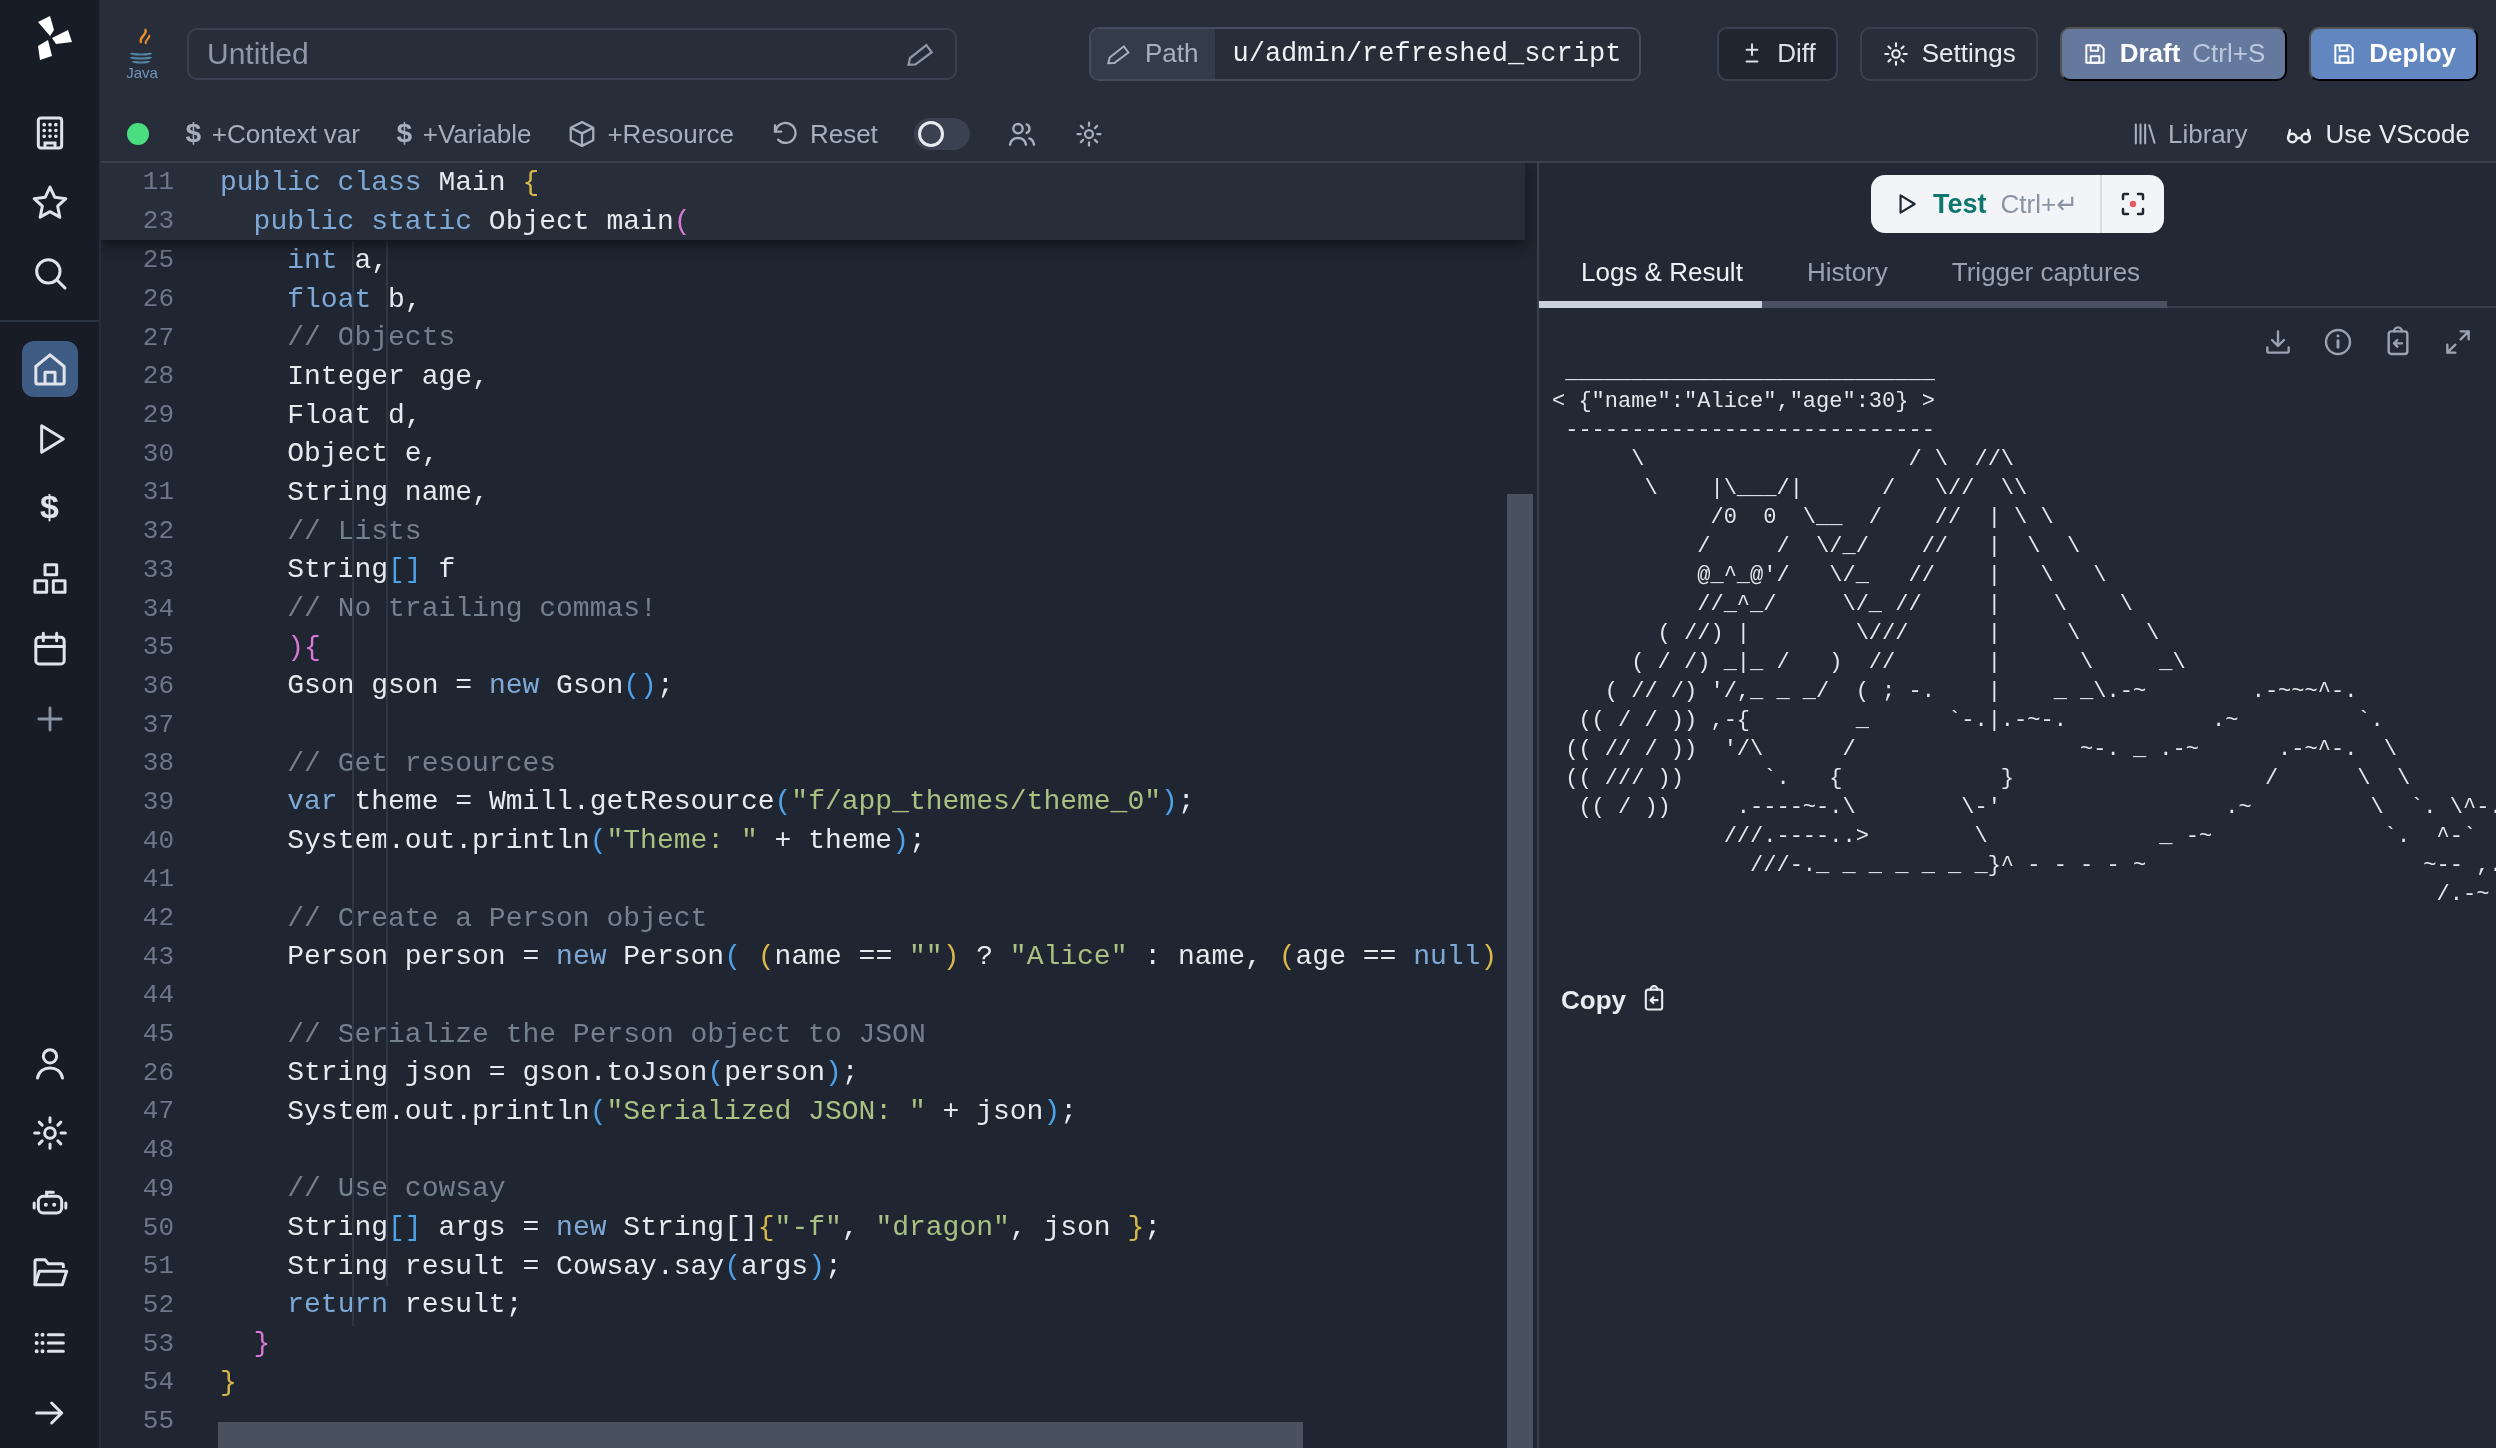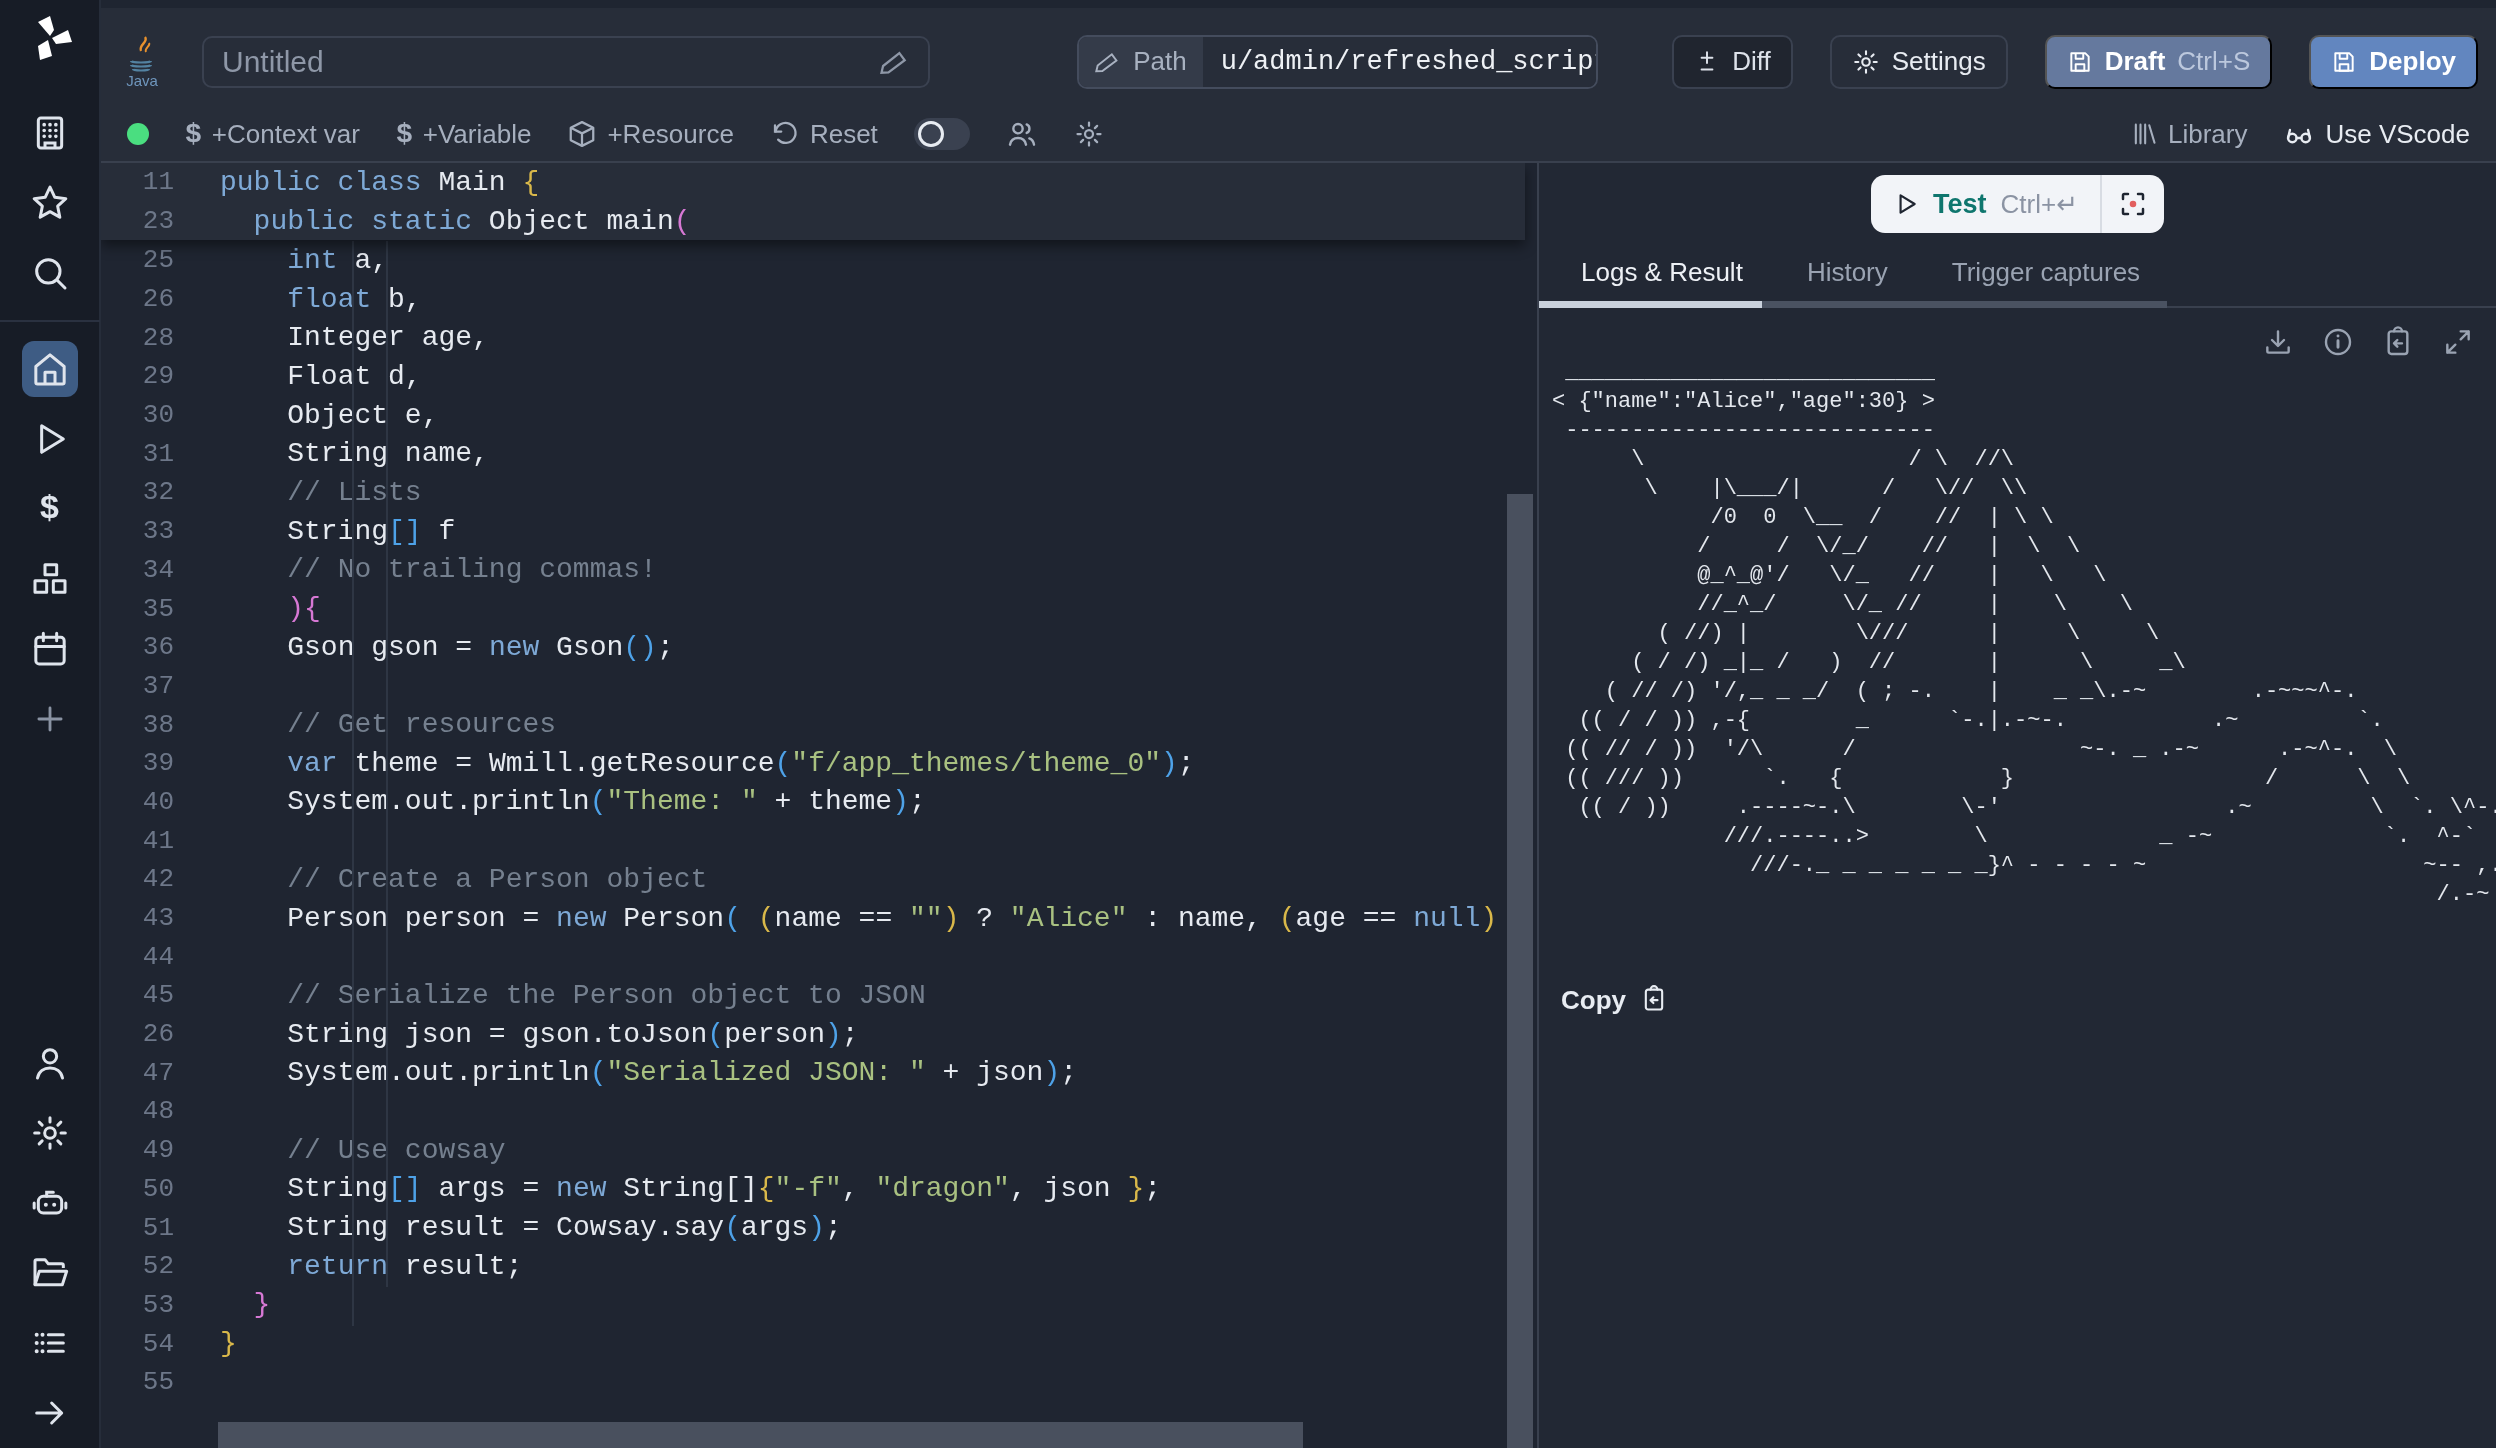--- a/index.html
+++ b/index.html
@@ -13,21 +13,21 @@
   .rail .logo { margin:14px 0 36px 0; }
   .rail-item { width:56px; height:56px; display:flex; align-items:center; justify-content:center;
                color:#dfe4ec; margin:7px 0; border-radius:12px; }
   .rail-item.active { background:#3e5c84; }
   .rail-sep { width:100px; height:0; border-top:2px solid #2a3140; margin:12px 0; }
   .rail-spacer { flex:1; }
   .dollar-glyph { font-family:"Liberation Mono",monospace; font-size:34px; font-weight:bold; }
 
   
   .topbar { position:absolute; left:101px; right:0; top:0; height:107px; background:#272d39;
-            display:flex; align-items:center; padding:0 18px; gap:37px;margin-top:8px; }
+            display:flex; align-items:center; padding:0 18px; gap:22px; }
   .java-badge { width:46px; flex:none; }
   .title-field { width:770px; height:52px; border:2px solid #3a4150; border-radius:10px;
                  display:flex; align-items:center; padding:0 18px; color:#8e97a7; font-size:30px; }
   .title-field .grow { flex:1; }
   .pencil { color:#8e97a7; }
   .path-group { height:54px; border:2px solid #444c5d; border-radius:10px; display:flex; align-items:stretch;
                 overflow:hidden; margin-left:110px; }
   .path-left { background:#343b49; display:flex; align-items:center; gap:12px; padding:0 16px;
                color:#a8b1c0; font-size:26px; }
   .path-right { background:#272d39; display:flex; align-items:center; padding:0 18px;
@@ -314,20 +314,21 @@
 </div>
 
 <div class="content">
 
   <section class="editor">
     <div class="guide" style="left:251px; top:78px; height:1085px;"></div>
     <div class="guide" style="left:285px; top:78px; height:1046px;"></div>
     <div class="code-body">
         <div class="code-row"><span class="gutter-num">25</span><span class="code-text"><span class="tok-t">    </span><span class="tok-kw">int</span><span class="tok-ty"> a,</span></span></div>
         <div class="code-row"><span class="gutter-num">26</span><span class="code-text"><span class="tok-t">    </span><span class="tok-kw">float</span><span class="tok-ty"> b,</span></span></div>
+        <div class="code-row"><span class="gutter-num">27</span><span class="code-text"><span class="tok-t">    </span><span class="tok-cm">// Objects</span></span></div>
         <div class="code-row"><span class="gutter-num">28</span><span class="code-text"><span class="tok-t">    </span><span class="tok-ty">Integer age,</span></span></div>
         <div class="code-row"><span class="gutter-num">29</span><span class="code-text"><span class="tok-t">    </span><span class="tok-ty">Float d,</span></span></div>
         <div class="code-row"><span class="gutter-num">30</span><span class="code-text"><span class="tok-t">    </span><span class="tok-ty">Object e,</span></span></div>
         <div class="code-row"><span class="gutter-num">31</span><span class="code-text"><span class="tok-t">    </span><span class="tok-ty">String name,</span></span></div>
         <div class="code-row"><span class="gutter-num">32</span><span class="code-text"><span class="tok-t">    </span><span class="tok-cm">// Lists</span></span></div>
         <div class="code-row"><span class="gutter-num">33</span><span class="code-text"><span class="tok-t">    </span><span class="tok-ty">String</span><span class="tok-b3">[]</span><span class="tok-ty"> f</span></span></div>
         <div class="code-row"><span class="gutter-num">34</span><span class="code-text"><span class="tok-t">    </span><span class="tok-cm">// No trailing commas!</span></span></div>
         <div class="code-row"><span class="gutter-num">35</span><span class="code-text"><span class="tok-t">    </span><span class="tok-b2">){</span></span></div>
         <div class="code-row"><span class="gutter-num">36</span><span class="code-text"><span class="tok-t">    </span><span class="tok-ty">Gson gson </span><span class="tok-op">=</span><span class="tok-ty"> </span><span class="tok-kw">new</span><span class="tok-ty"> Gson</span><span class="tok-b3">()</span><span class="tok-ty">;</span></span></div>
         <div class="code-row"><span class="gutter-num">37</span><span class="code-text"></span></div>

